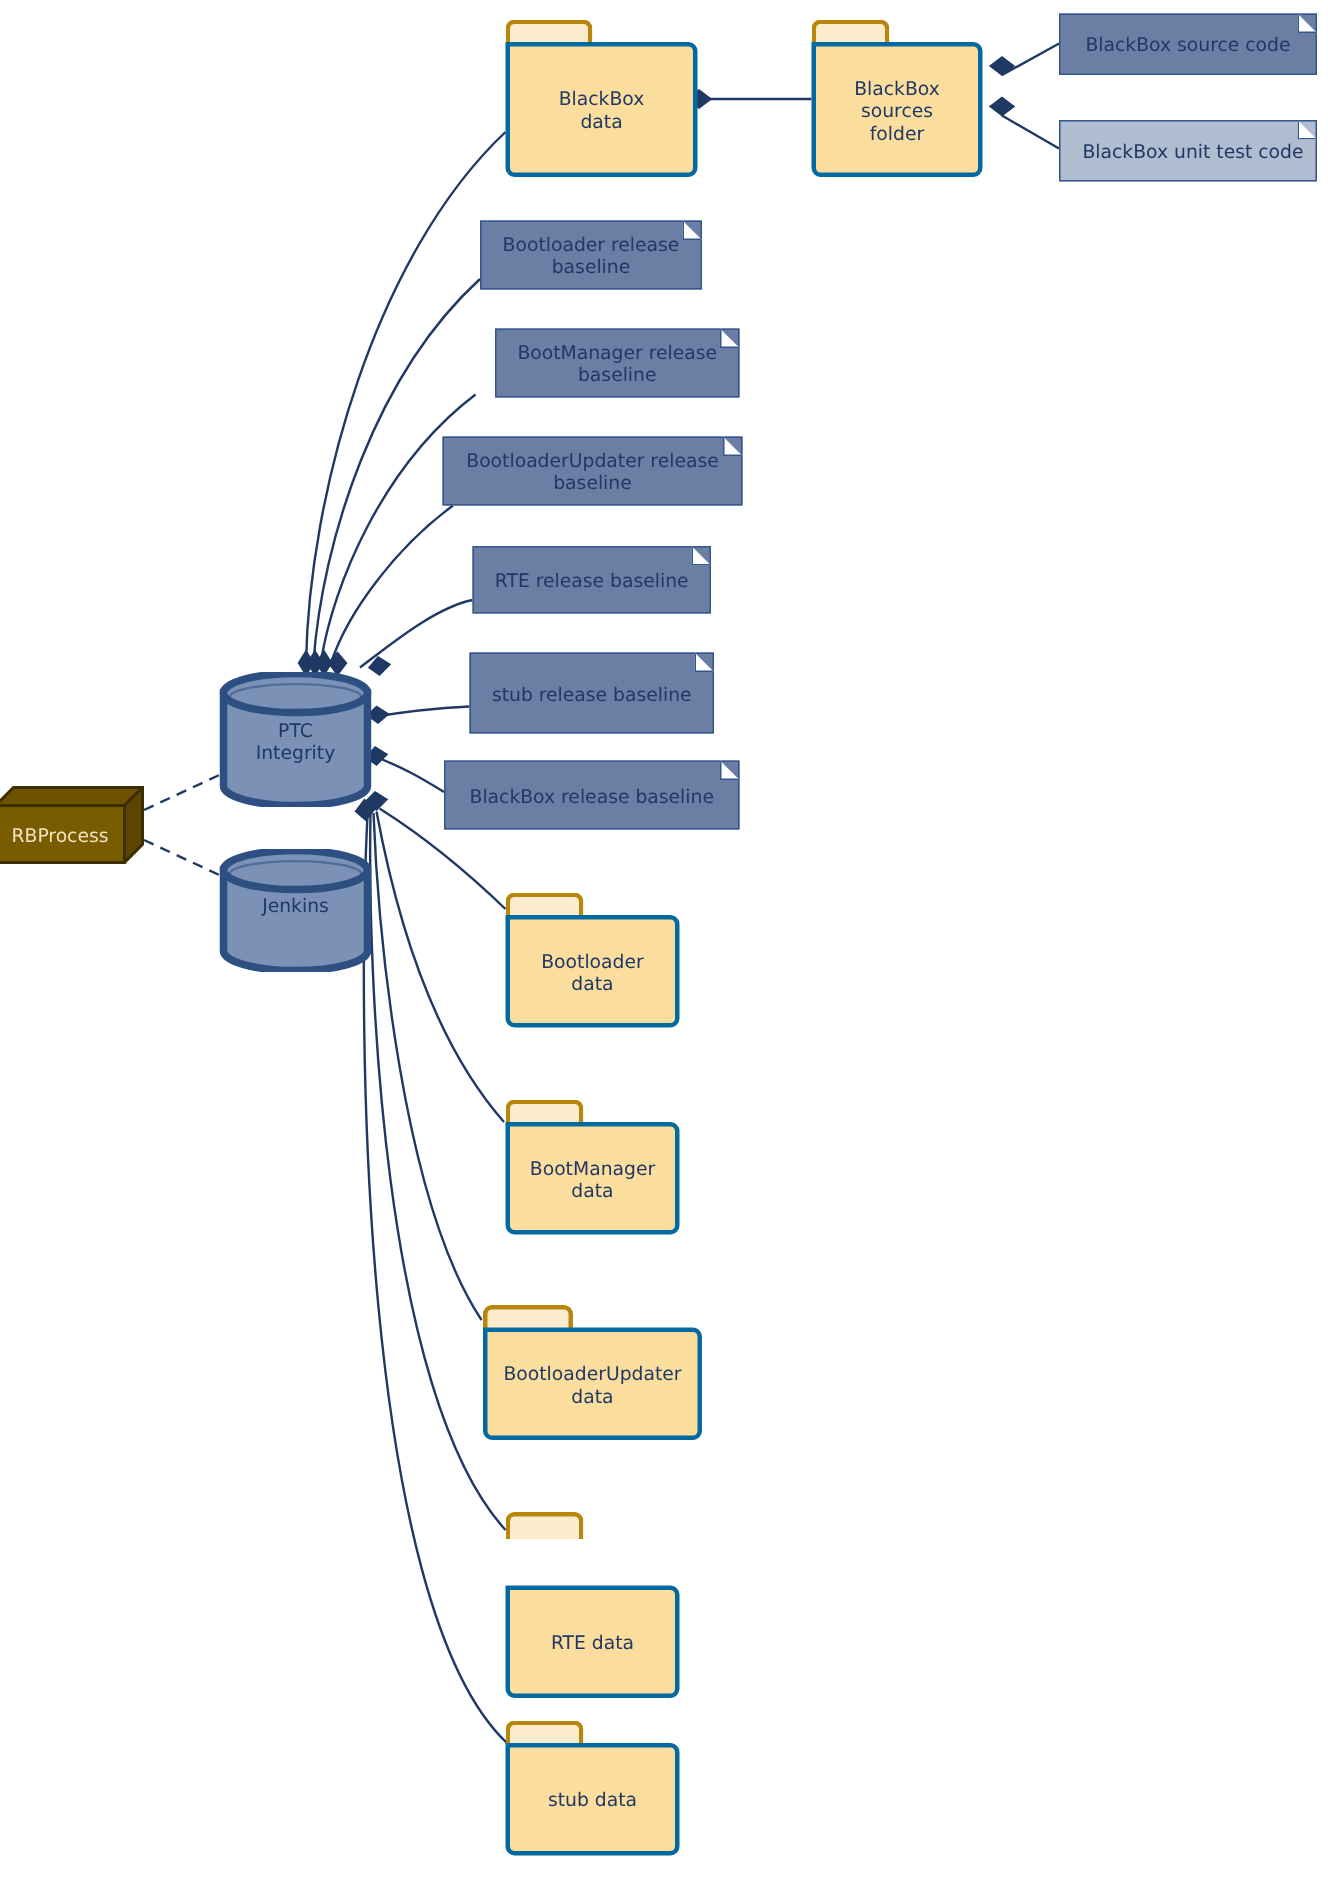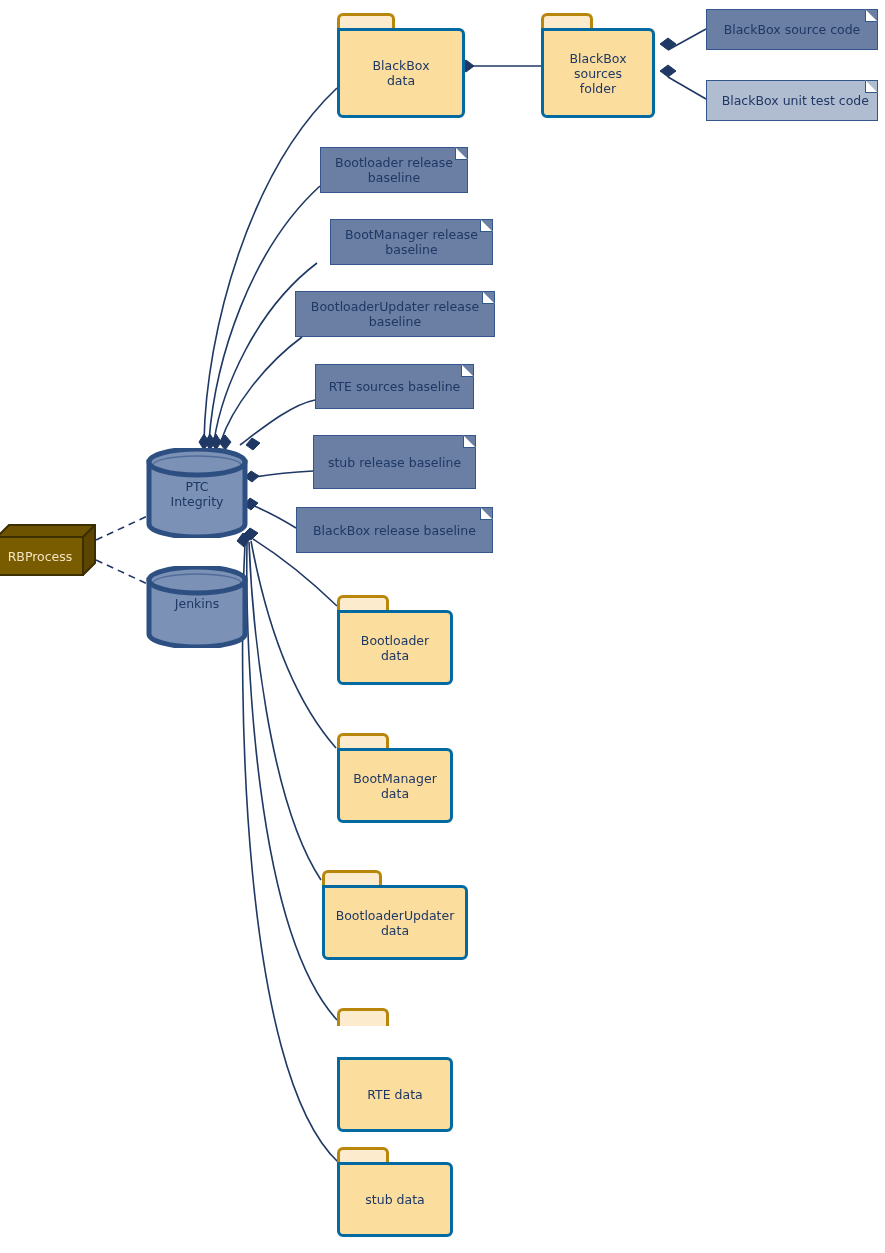--- a/index.html
+++ b/index.html
@@ -245,21 +245,21 @@
   </div>
 
   <div class="node artifact dark" style="left:295px; top:291px; width:200px; height:46px; position:absolute;">
     <span class="a-fold"></span>
     <span class="a-label">BootloaderUpdater release
 baseline</span>
   </div>
 
   <div class="node artifact dark" style="left:315px; top:364px; width:159px; height:45px; position:absolute;">
     <span class="a-fold"></span>
-    <span class="a-label">RTE sources baseline</span>
+    <span class="a-label">RTE release baseline</span>
   </div>
 
   <div class="node artifact dark" style="left:313px; top:435px; width:163px; height:54px; position:absolute;">
     <span class="a-fold"></span>
     <span class="a-label">stub release baseline</span>
   </div>
 
   <div class="node artifact dark" style="left:296px; top:507px; width:197px; height:46px; position:absolute;">
     <span class="a-fold"></span>
     <span class="a-label">BlackBox release baseline</span>

